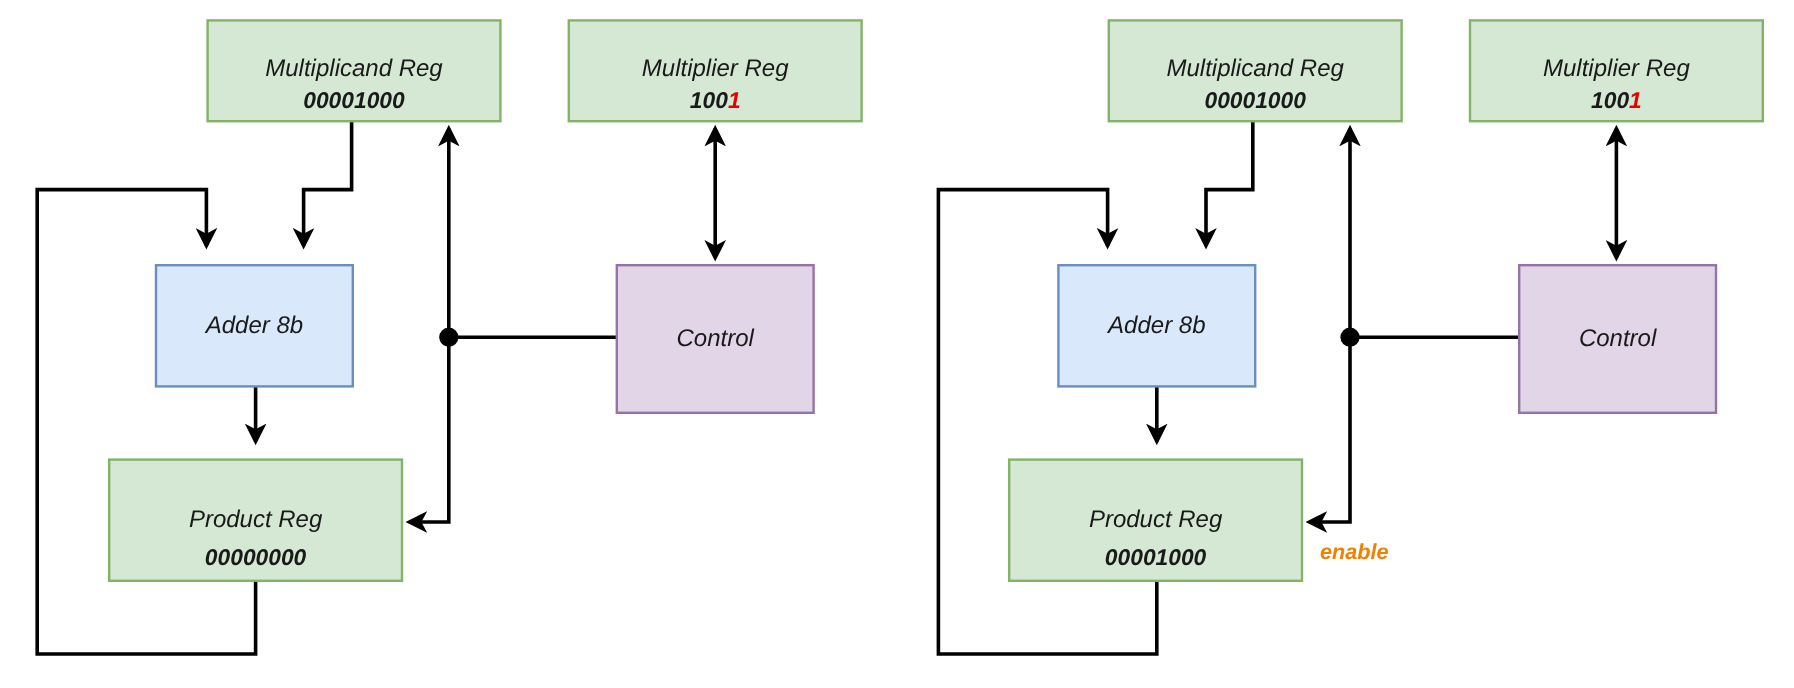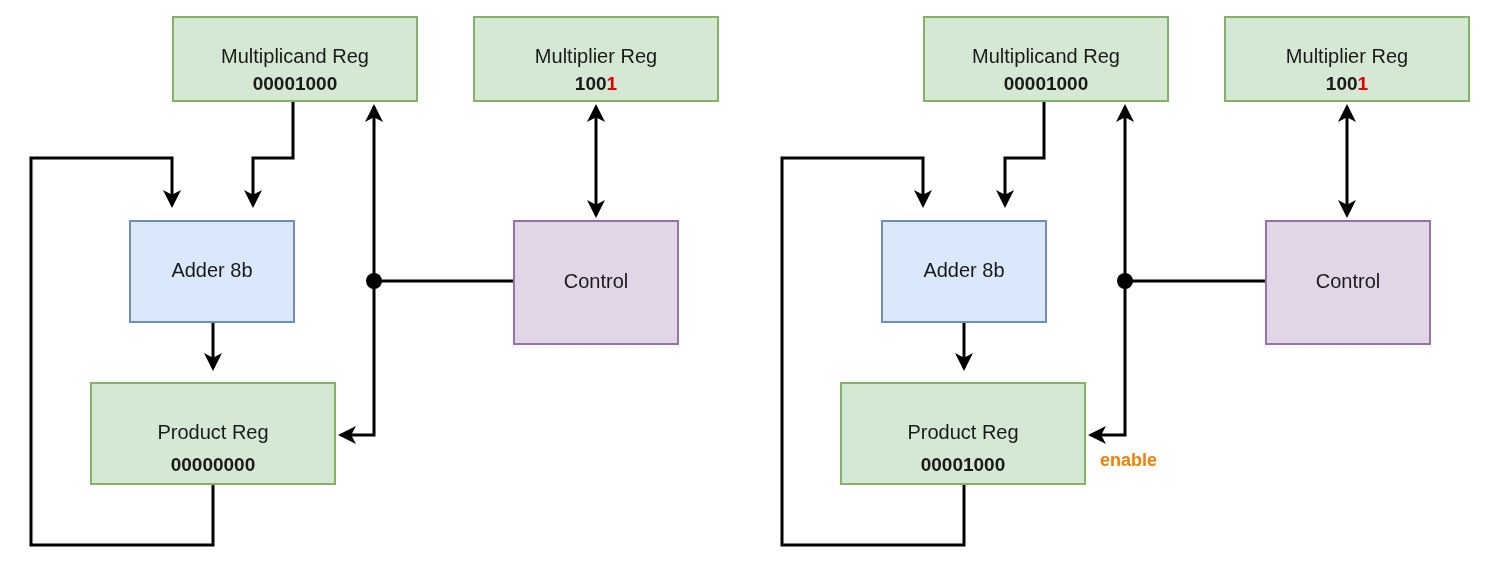--- a/index.html
+++ b/index.html
@@ -10,20 +10,21 @@
   body {
     width: 1495px;
     height: 573px;
     font-family: "Liberation Sans", sans-serif;
     overflow: hidden;
   }
   #diagram-root {
     position: relative;
     width: 1495px;
     height: 446px;
+    font-style: italic;
   }
   svg.diagram {
     position: absolute;
     top: 0;
     left: 0;
     width: 1495px;
     height: 573px;
     display: block;
   }
   .box-rect {

